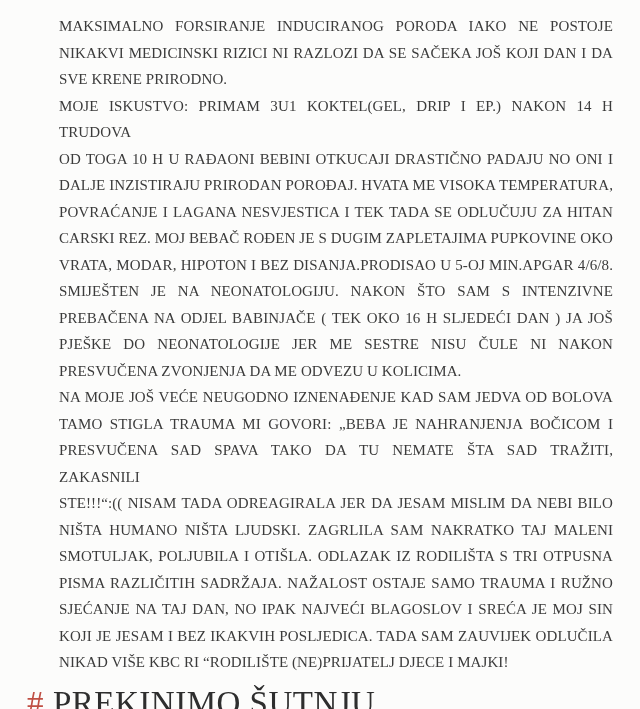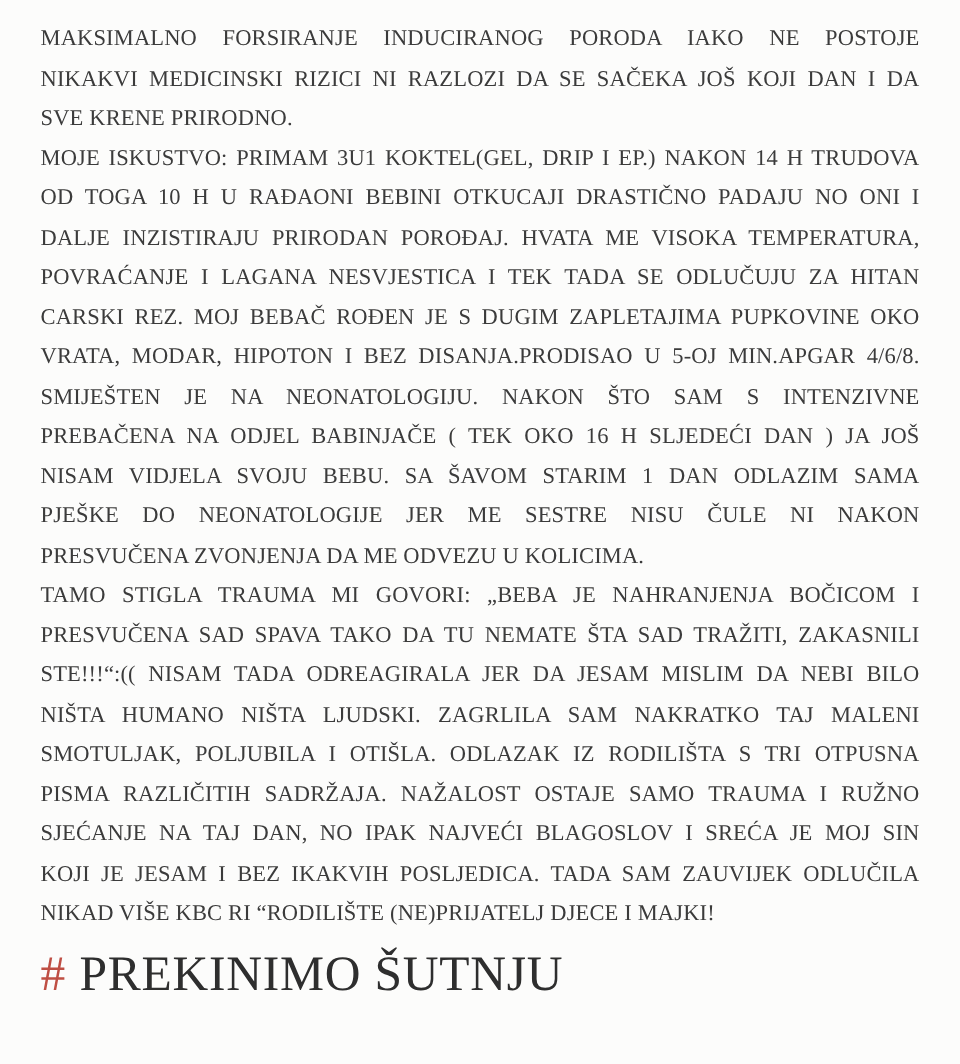--- a/index.html
+++ b/index.html
@@ -20,20 +20,21 @@
     font-family: "Liberation Serif", "DejaVu Serif", serif;
   }
   .doc-body .line {
     font-size: 15px;
     line-height: 26.5px;
     color: var(--text);
     text-align: justify;
     text-align-last: justify;
     white-space: normal;
     letter-spacing: 0.1px;
+    margin-left: 32px;
   }
   .doc-body .line.para-end {
     text-align-last: left;
   }
   .hashtag-heading {
     margin-top: 7px;
     font-size: 33px;
     line-height: 40px;
     color: var(--heading);
     letter-spacing: 0.5px;
@@ -55,23 +56,23 @@
       <div class="line">NIKAKVI MEDICINSKI RIZICI NI RAZLOZI DA SE SAČEKA JOŠ KOJI DAN I DA</div>
       <div class="line para-end">SVE KRENE PRIRODNO.</div>
       <div class="line">MOJE ISKUSTVO: PRIMAM 3U1 KOKTEL(GEL, DRIP I EP.) NAKON 14 H TRUDOVA</div>
       <div class="line">OD TOGA 10 H U RAĐAONI BEBINI OTKUCAJI DRASTIČNO PADAJU NO ONI I</div>
       <div class="line">DALJE INZISTIRAJU PRIRODAN POROĐAJ. HVATA ME VISOKA TEMPERATURA,</div>
       <div class="line">POVRAĆANJE I LAGANA NESVJESTICA I TEK TADA SE ODLUČUJU ZA HITAN</div>
       <div class="line">CARSKI REZ. MOJ BEBAČ ROĐEN JE S DUGIM ZAPLETAJIMA PUPKOVINE OKO</div>
       <div class="line">VRATA, MODAR, HIPOTON I BEZ DISANJA.PRODISAO U 5-OJ MIN.APGAR 4/6/8.</div>
       <div class="line">SMIJEŠTEN JE NA NEONATOLOGIJU. NAKON ŠTO SAM S INTENZIVNE</div>
       <div class="line">PREBAČENA NA ODJEL BABINJAČE ( TEK OKO 16 H SLJEDEĆI DAN ) JA JOŠ</div>
-      <div class="line">NISAM VIDJELA SVOJU BEBU. SA ŠAVOM STARIM 1 DAN ODLAZIM SAMA</div>
       <div class="line">PJEŠKE DO NEONATOLOGIJE JER ME SESTRE NISU ČULE NI NAKON</div>
       <div class="line para-end">PRESVUČENA ZVONJENJA DA ME ODVEZU U KOLICIMA.</div>
+      <div class="line">NA MOJE JOŠ VEĆE NEUGODNO IZNENAĐENJE KAD SAM JEDVA OD BOLOVA</div>
       <div class="line">TAMO STIGLA TRAUMA MI GOVORI: „BEBA JE NAHRANJENJA BOČICOM I</div>
       <div class="line">PRESVUČENA SAD SPAVA TAKO DA TU NEMATE ŠTA SAD TRAŽITI, ZAKASNILI</div>
       <div class="line">STE!!!“:(( NISAM TADA ODREAGIRALA JER DA JESAM MISLIM DA NEBI BILO</div>
       <div class="line">NIŠTA HUMANO NIŠTA LJUDSKI. ZAGRLILA SAM NAKRATKO TAJ MALENI</div>
       <div class="line">SMOTULJAK, POLJUBILA I OTIŠLA. ODLAZAK IZ RODILIŠTA S TRI OTPUSNA</div>
       <div class="line">PISMA RAZLIČITIH SADRŽAJA. NAŽALOST OSTAJE SAMO TRAUMA I RUŽNO</div>
       <div class="line">SJEĆANJE NA TAJ DAN, NO IPAK NAJVEĆI BLAGOSLOV I SREĆA JE MOJ SIN</div>
       <div class="line">KOJI JE JESAM I BEZ IKAKVIH POSLJEDICA. TADA SAM ZAUVIJEK ODLUČILA</div>
       <div class="line para-end">NIKAD VIŠE KBC RI “RODILIŠTE (NE)PRIJATELJ DJECE I MAJKI!</div>
     </div>

